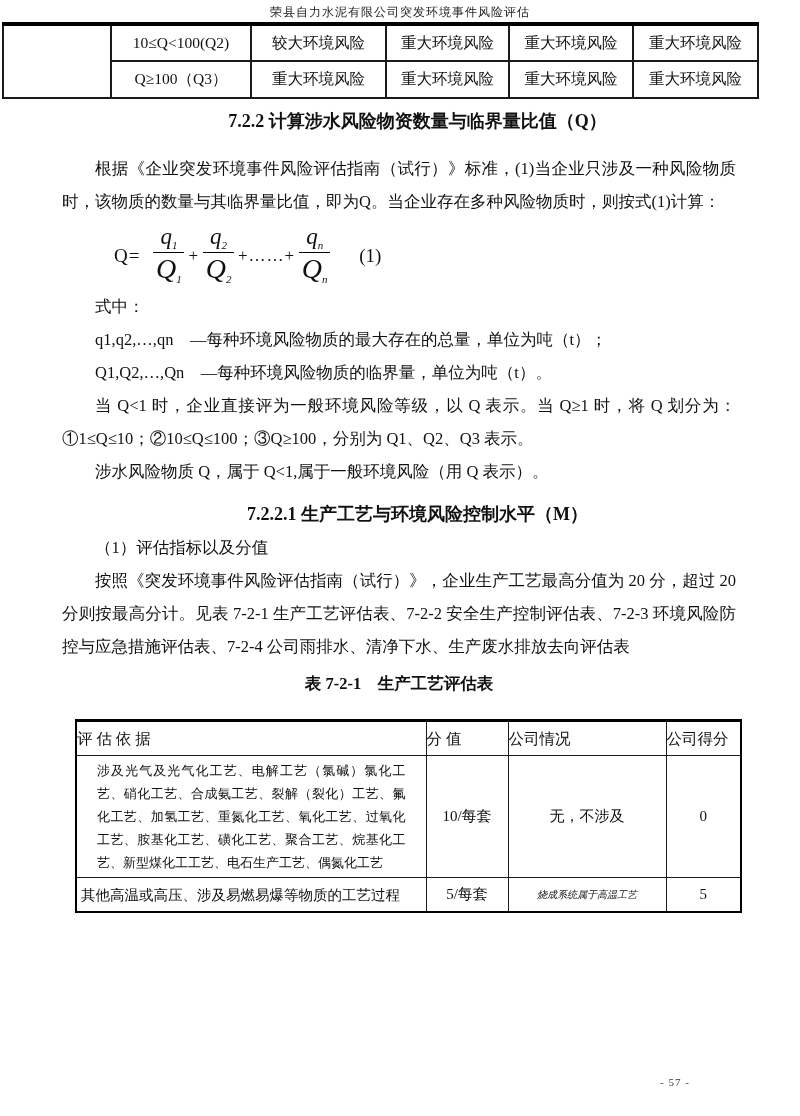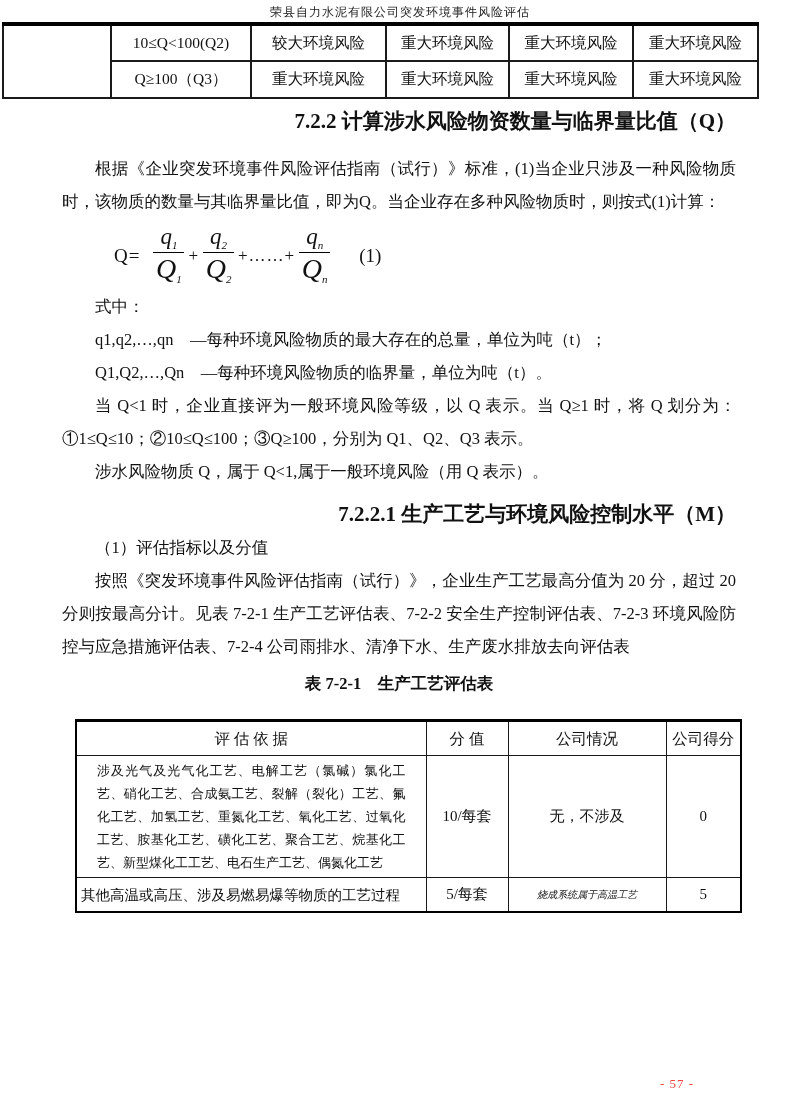--- a/index.html
+++ b/index.html
@@ -40,23 +40,23 @@
   
   .content {
     margin:6px 64px 0 62px;
     font-size:16.5px;
     line-height:33px;
     text-align:justify;
   }
   .para { text-indent:2em; }
   .heading {
     font-weight:700;
-    font-size:21px;
+    font-size:18px;
     padding-left:37px;
-    text-align:right;
+    text-align:center;
   }
   .h1-sp { margin-top:2px; margin-bottom:14px; }
   .h2-sp { margin-top:10px; }
   
   .formula-line {
     display:flex;
     align-items:center;
     height:70px;
     margin:2px 0 0 52px;
     font-size:19px;
@@ -85,41 +85,41 @@
     table-layout:fixed;
     border:2px solid #000;
     border-top:3px solid #000;
     font-size:15px;
   }
   .eval-table th, .eval-table td {
     border:1.5px solid #1a1a1a;
     vertical-align:middle;
     font-weight:400;
   }
-  .eval-table th { height:34px; text-align:center; font-size:15.5px; }
+  .eval-table th { height:34px; text-align:left; font-size:15.5px; }
   .eval-table .col-basis { width:350px; }
   .eval-table .col-score { width:82px; }
   .eval-table .col-situation { width:158px; }
   .eval-table .col-points { width:75px; }
   .cell-basis {
     font-size:13px;
     line-height:23px;
     text-align:justify;
     padding:3px 20px;
   }
   .cell-basis-short { font-size:14.5px; line-height:18px; padding:6px 4px; text-align:left; }
   .cell-center { text-align:center; }
   .row-tall td { height:76px; }
   .row-short td { height:34px; }
   .page-number {
     position:absolute;
     top:1076px; left:660px;
-    font-size:13px;
+    font-size:11px;
     letter-spacing:1px;
-    color:#ef4444;
+    color:#404040;
   }
 </style>
 </head>
 <body>
 
 <div class="page">
 
   <div class="doc-header">荣县自力水泥有限公司突发环境事件风险评估</div>
 
   <table class="top-table">

